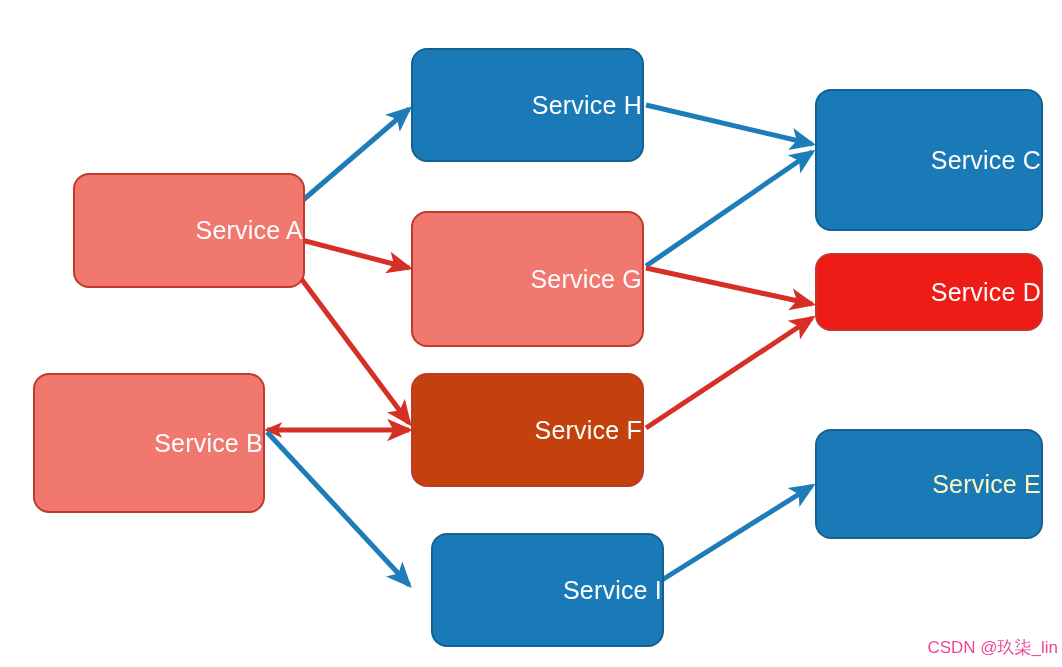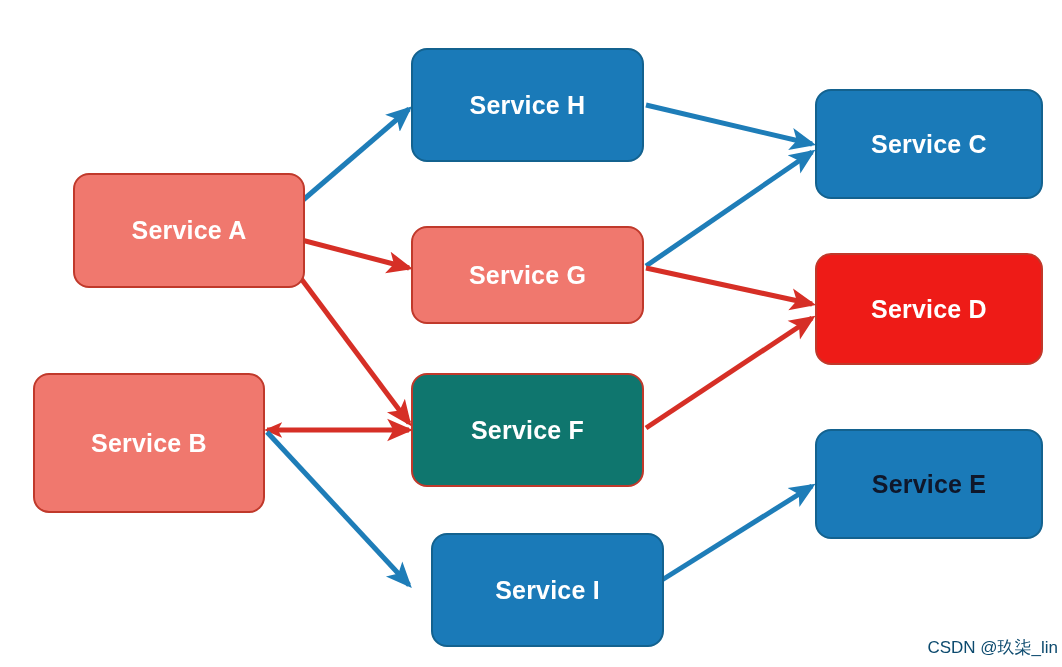--- a/index.html
+++ b/index.html
@@ -23,41 +23,41 @@
     top: 0;
     width: 1062px;
     height: 667px;
     pointer-events: none;
   }
   .node {
     position: absolute;
     box-sizing: border-box;
     display: flex;
     align-items: center;
-    justify-content: center;
+    justify-content: flex-end;
     border-radius: 16px;
     border-style: solid;
     border-width: 2px;
     color: #ffffff;
     font-size: 25px;
-    font-weight: bold;
+    font-weight: normal;
     letter-spacing: 0.2px;
     text-align: center;
     user-select: none;
   }
   .node-label {
     display: block;
     line-height: 1;
   }
   .watermark {
     position: absolute;
     right: 4px;
     bottom: 8px;
     font-size: 17px;
-    color: #0c4a6e;
+    color: #ec4899;
     white-space: nowrap;
     user-select: none;
   }
 </style>
 </head>
 <body>
 
 <div id="canvas">
 
   <svg id="edge-layer" viewBox="0 0 1062 667" xmlns="http://www.w3.org/2000/svg">
@@ -92,34 +92,34 @@
   <div id="nodes-group">
       <div class="node" style="left: 33px; top: 173px; width: 232px; height: 115px; background: rgb(240, 120, 110); border-color: rgb(192, 57, 43); color: rgb(255, 255, 255); margin-left: 40px;">
         <span class="node-label">Service A</span>
       </div>
       <div class="node" style="left: 33px; top: 373px; width: 232px; height: 140px; background: rgb(240, 120, 110); border-color: rgb(192, 57, 43); color: rgb(255, 255, 255);">
         <span class="node-label">Service B</span>
       </div>
       <div class="node" style="left: 411px; top: 48px; width: 233px; height: 114px; background: rgb(26, 122, 184); border-color: rgb(19, 98, 143); color: rgb(255, 255, 255);">
         <span class="node-label">Service H</span>
       </div>
-      <div class="node" style="left: 411px; top: 226px; width: 233px; height: 98px; background: rgb(240, 120, 110); border-color: rgb(192, 57, 43); color: rgb(255, 255, 255);">
+      <div class="node" style="left: 411px; top: 211px; width: 233px; height: 136px; background: rgb(240, 120, 110); border-color: rgb(192, 57, 43); color: rgb(255, 255, 255);">
         <span class="node-label">Service G</span>
       </div>
-      <div class="node" style="left: 411px; top: 373px; width: 233px; height: 114px; background: #0f766e; border-color: rgb(192, 57, 43); color: rgb(255, 255, 255);">
+      <div class="node" style="left: 411px; top: 373px; width: 233px; height: 114px; background: #c2410c; border-color: rgb(192, 57, 43); color: rgb(255, 255, 255);">
         <span class="node-label">Service F</span>
       </div>
       <div class="node" style="left: 411px; top: 533px; width: 233px; height: 114px; background: rgb(26, 122, 184); border-color: rgb(19, 98, 143); color: rgb(255, 255, 255); margin-left: 20px;">
         <span class="node-label">Service I</span>
       </div>
-      <div class="node" style="left: 815px; top: 89px; width: 228px; height: 110px; background: rgb(26, 122, 184); border-color: rgb(19, 98, 143); color: rgb(255, 255, 255);">
+      <div class="node" style="left: 815px; top: 89px; width: 228px; height: 142px; background: rgb(26, 122, 184); border-color: rgb(19, 98, 143); color: rgb(255, 255, 255);">
         <span class="node-label">Service C</span>
       </div>
-      <div class="node" style="left: 815px; top: 253px; width: 228px; height: 112px; background: rgb(238, 27, 23); border-color: rgb(192, 57, 43); color: rgb(255, 255, 255);">
+      <div class="node" style="left: 815px; top: 253px; width: 228px; height: 78px; background: rgb(238, 27, 23); border-color: rgb(192, 57, 43); color: rgb(255, 255, 255);">
         <span class="node-label">Service D</span>
       </div>
-      <div class="node" style="left: 815px; top: 429px; width: 228px; height: 110px; background: rgb(26, 122, 184); border-color: rgb(19, 98, 143); color: #0f172a;">
+      <div class="node" style="left: 815px; top: 429px; width: 228px; height: 110px; background: rgb(26, 122, 184); border-color: rgb(19, 98, 143); color: #fef9c3;">
         <span class="node-label">Service E</span>
       </div>
     </div>
 
   <div class="watermark">CSDN @玖柒_lin</div>
 </div>
 
 </body></html>

